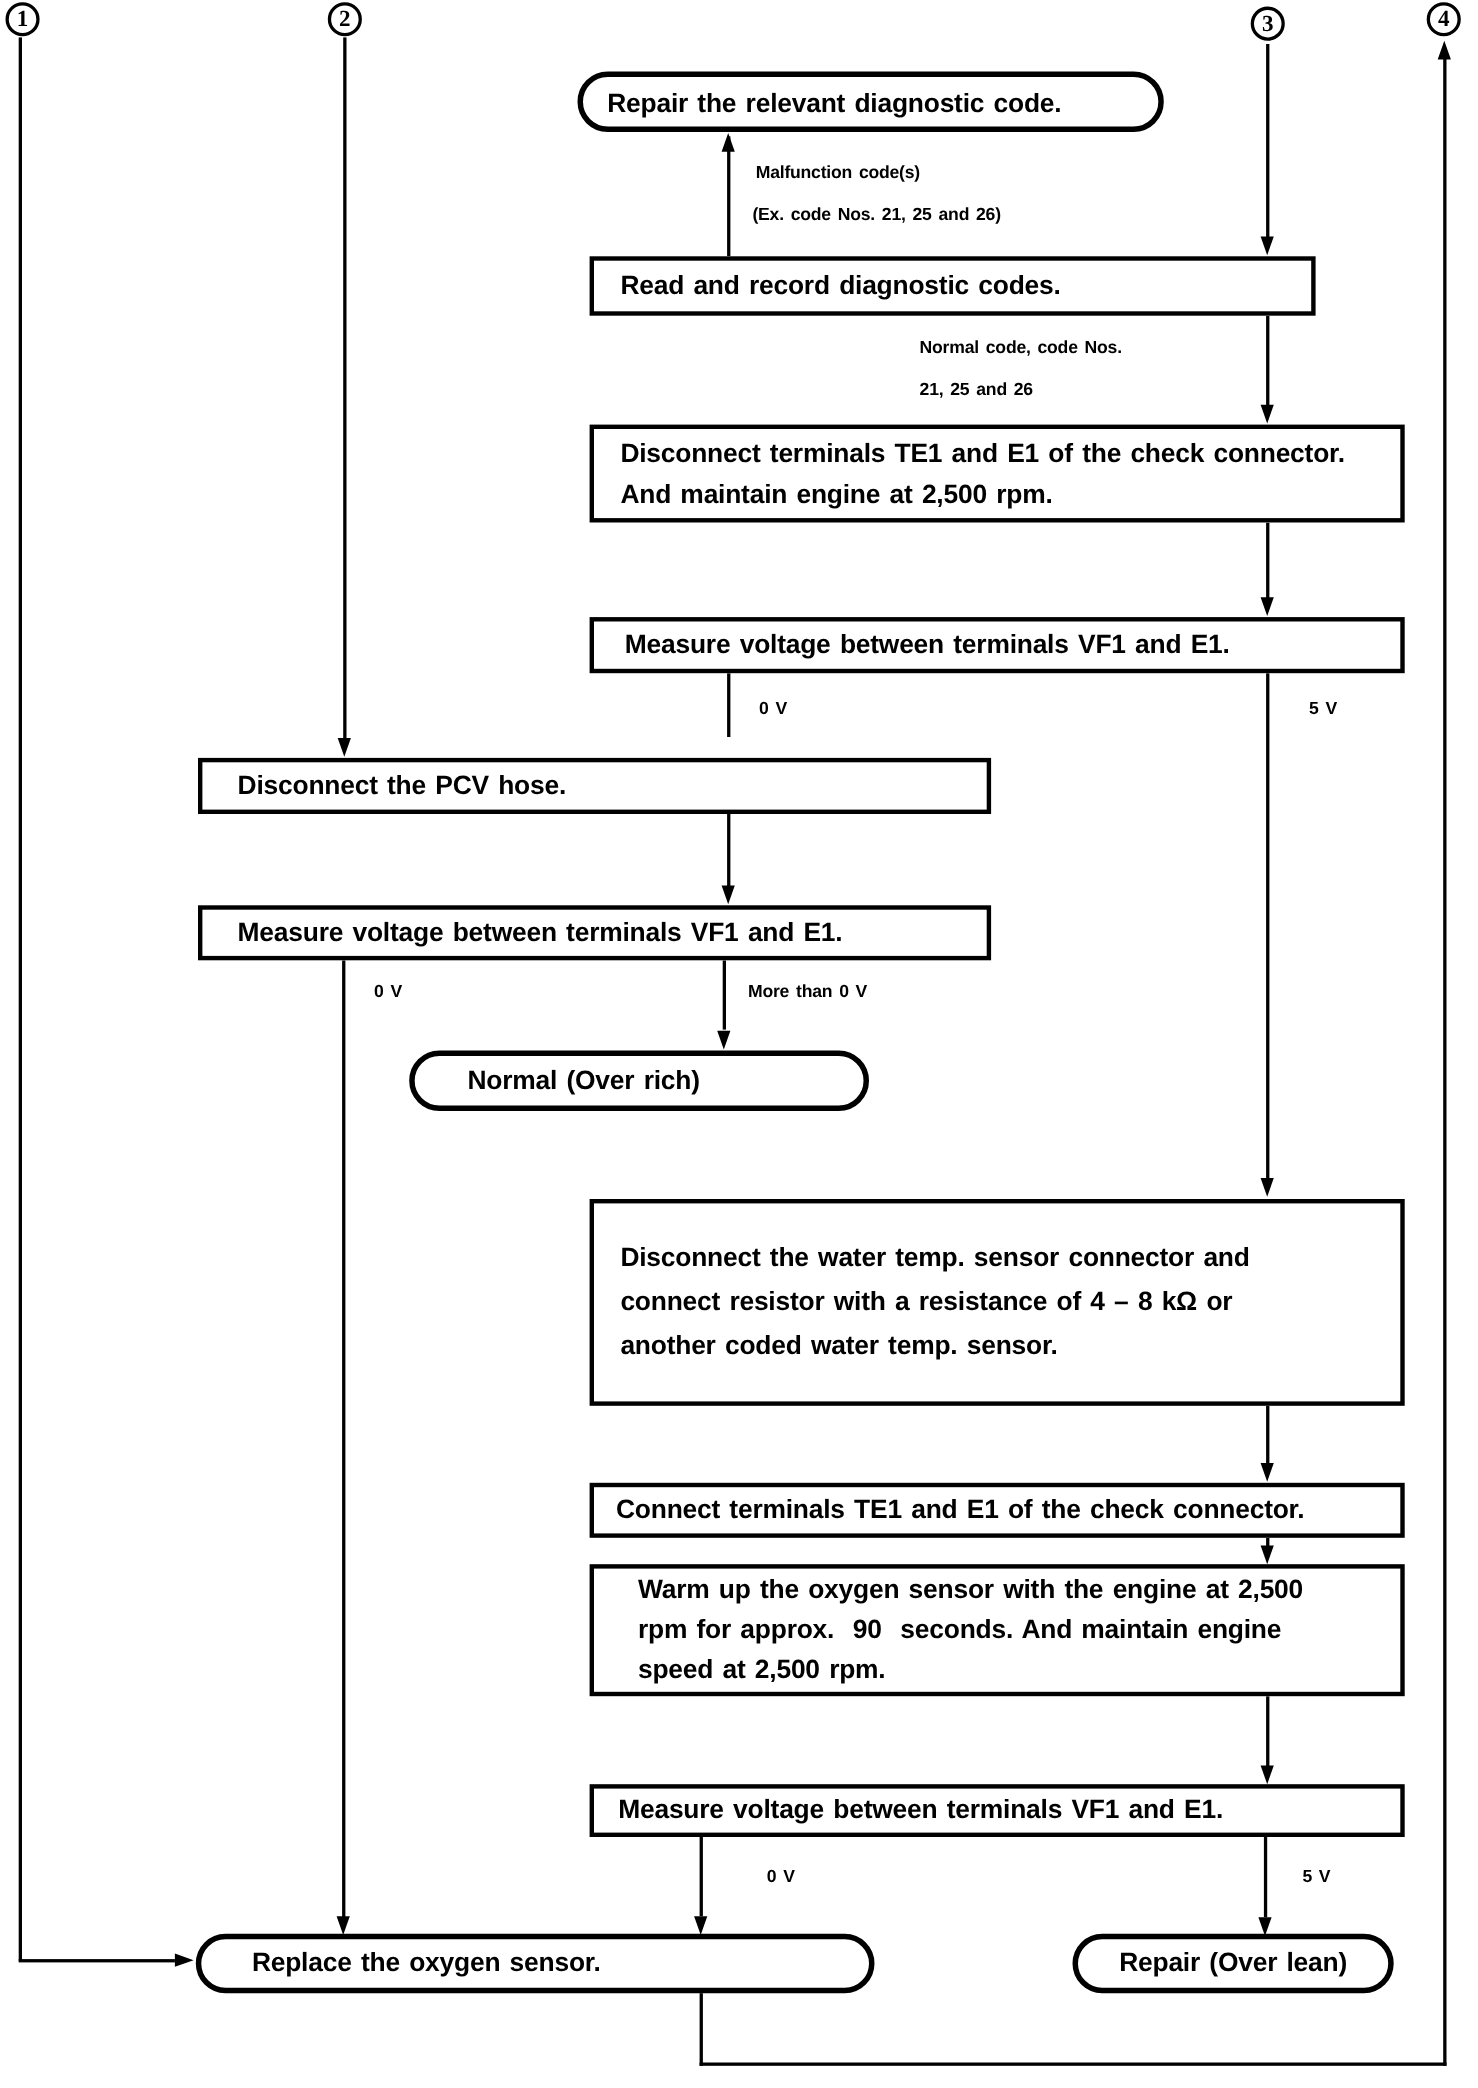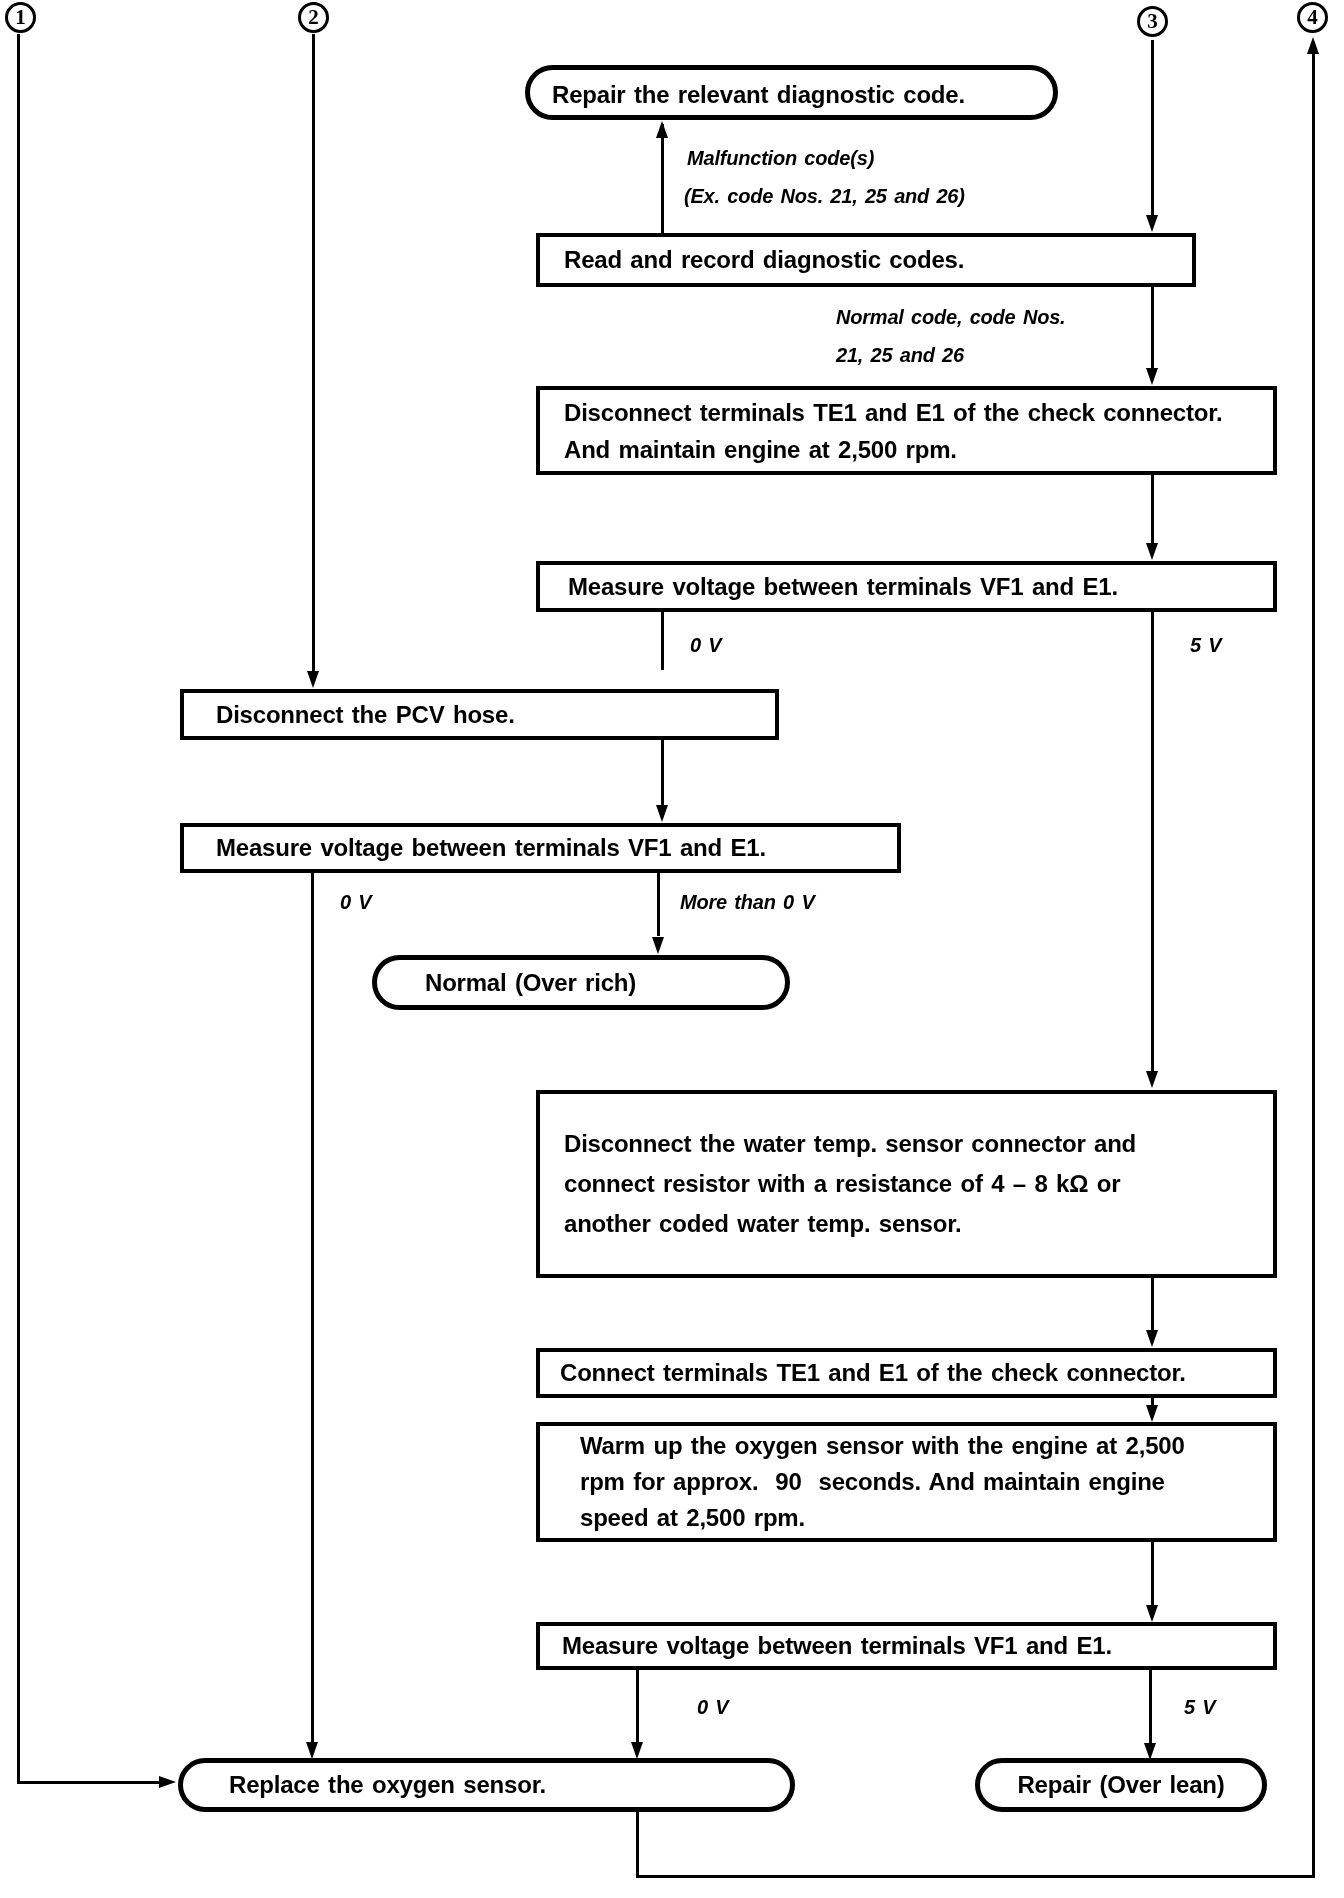--- a/index.html
+++ b/index.html
@@ -16,22 +16,22 @@
   }
   .pill { border-width:5px; border-radius:30px; }
   .bl { white-space:pre; }
   .vl, .hl { position:absolute; background:#000; }
   .vl { width:3px; } .hl { height:3px; }
   .arr { position:absolute; width:0; height:0; }
   .arr.d { border-left:6px solid transparent; border-right:6px solid transparent; border-top:17px solid #000; }
   .arr.u { border-left:6px solid transparent; border-right:6px solid transparent; border-bottom:17px solid #000; }
   .arr.r { border-top:6px solid transparent; border-bottom:6px solid transparent; border-left:17px solid #000; }
   .lbl {
-    position:absolute; font-size:20px; font-weight:bold; white-space:pre;
-    letter-spacing:-0.2px; word-spacing:2px; line-height:30px;font-style:italic;
+    position:absolute; font-size:16px; font-weight:bold; white-space:pre;
+    letter-spacing:-0.2px; word-spacing:2px; line-height:30px;
   }
   .circ {
     position:absolute; width:31px; height:31px; border:3.5px solid #000; border-radius:50%;
     background:#fff; display:flex; align-items:center; justify-content:center;
     font-family:"Liberation Serif", serif; font-weight:bold; font-size:21px;
   }
 </style>
 </head>
 <body>
 
@@ -123,21 +123,21 @@
 
   <div class="node" style="left:536px; top:386px; width:741px; height:89px; padding-left:24px; line-height:37px;">
     <div class="bl">Disconnect terminals TE1 and E1 of the check connector.</div>
     <div class="bl">And maintain engine at 2,500 rpm.</div>
   </div>
 
   <div class="node" style="left:536px; top:561px; width:741px; height:51px; padding-left:28px;">
     <div class="bl">Measure voltage between terminals VF1 and E1.</div>
   </div>
 
-  <div class="node" style="left:180px; top:689px; width:599px; height:51px; padding-left:32px;">
+  <div class="node" style="left:180px; top:689px; width:721px; height:51px; padding-left:32px;">
     <div class="bl">Disconnect the PCV hose.</div>
   </div>
 
   <div class="node" style="left:180px; top:823px; width:721px; height:50px; padding-left:32px;">
     <div class="bl">Measure voltage between terminals VF1 and E1.</div>
   </div>
 
   <div class="node pill" style="left:372px; top:955px; width:418px; height:55px; padding-left:48px;">
     <div class="bl">Normal (Over rich)</div>
   </div>

